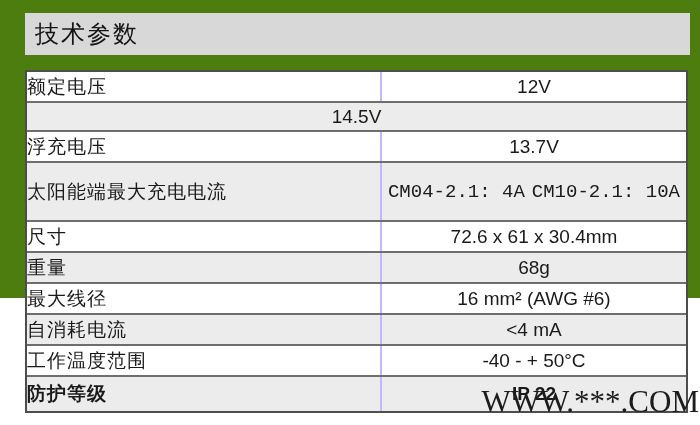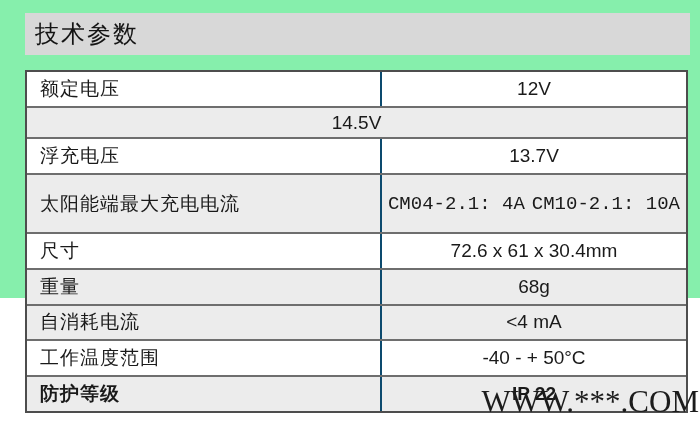--- a/index.html
+++ b/index.html
@@ -8,21 +8,21 @@
     width: 700px;
     height: 425px;
     background: #ffffff;
     font-family: "Liberation Sans", "DejaVu Sans", sans-serif;
     overflow: hidden;
   }
   .page {
     position: relative;
     width: 700px;
     height: 298px;
-    background: #86efac;
+    background: #4d7c0f;
   }
   .title-bar {
     position: absolute;
     left: 25px;
     top: 13px;
     width: 665px;
     height: 42px;
     background: #d8d8d8;
     display: flex;
     align-items: center;
@@ -60,22 +60,21 @@
   .row.last { min-height: 34px; }
   .cell {
     display: flex;
     align-items: center;
     font-size: 19px;
     color: #1a1a1a;
     box-sizing: border-box;
   }
   .cell.label {
     width: 355px;
-    padding-left: 13px;
-    border-right: 2px solid #0c4a6e;
+    border-right: 2px solid #c4b5fd;
     justify-content: flex-start;
     letter-spacing: 1px;
   }
   .cell.value {
     flex: 1;
     justify-content: center;
     text-align: right;
   }
   .cell.value.multi {
     flex-direction: row;
@@ -129,20 +128,24 @@
     <div class="row">
       <div class="cell label">尺寸</div>
       <div class="cell value">72.6 x 61 x 30.4mm</div>
     </div>
 
     <div class="row shaded">
       <div class="cell label">重量</div>
       <div class="cell value">68g</div>
     </div>
 
+    <div class="row">
+      <div class="cell label">最大线径</div>
+      <div class="cell value">16 mm²  (AWG #6)</div>
+    </div>
 
     <div class="row shaded">
       <div class="cell label">自消耗电流</div>
       <div class="cell value">&lt;4 mA</div>
     </div>
 
     <div class="row">
       <div class="cell label">工作温度范围</div>
       <div class="cell value">-40 - + 50°C</div>
     </div>

